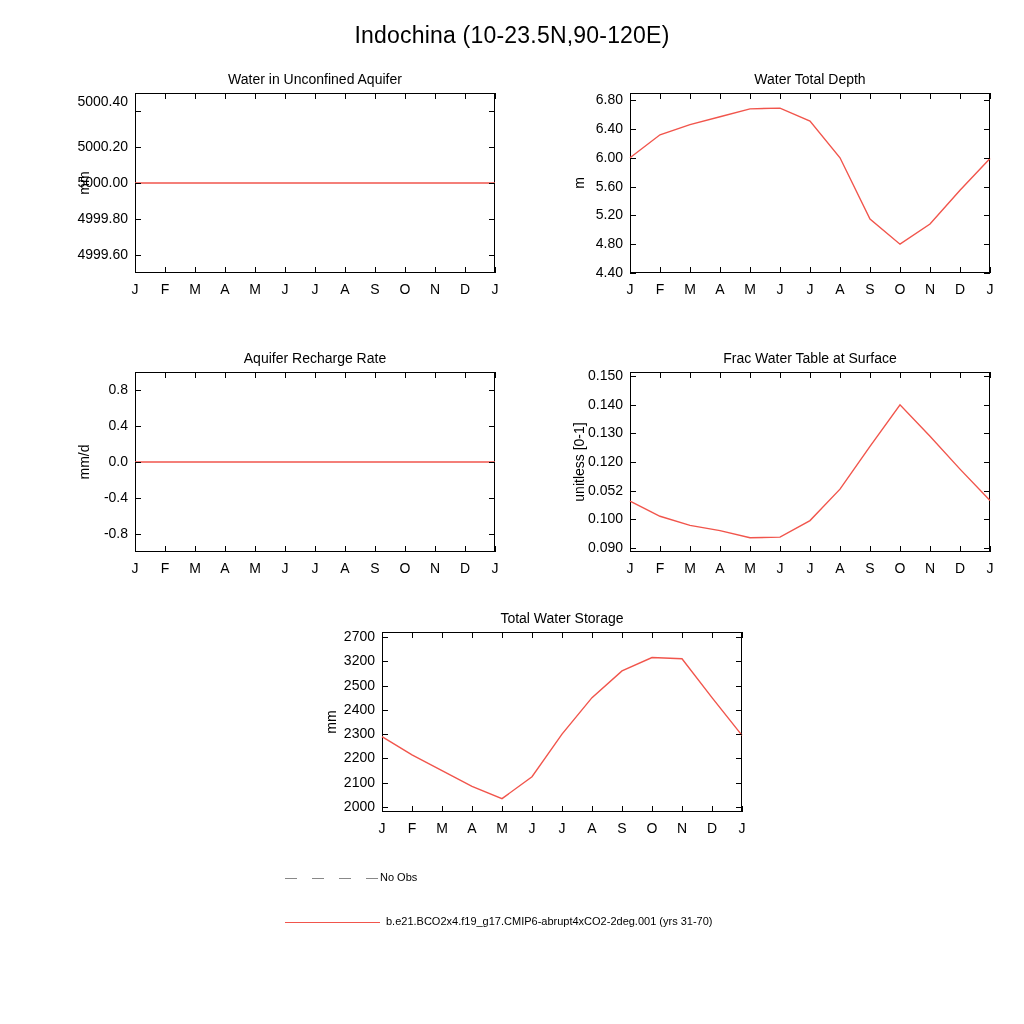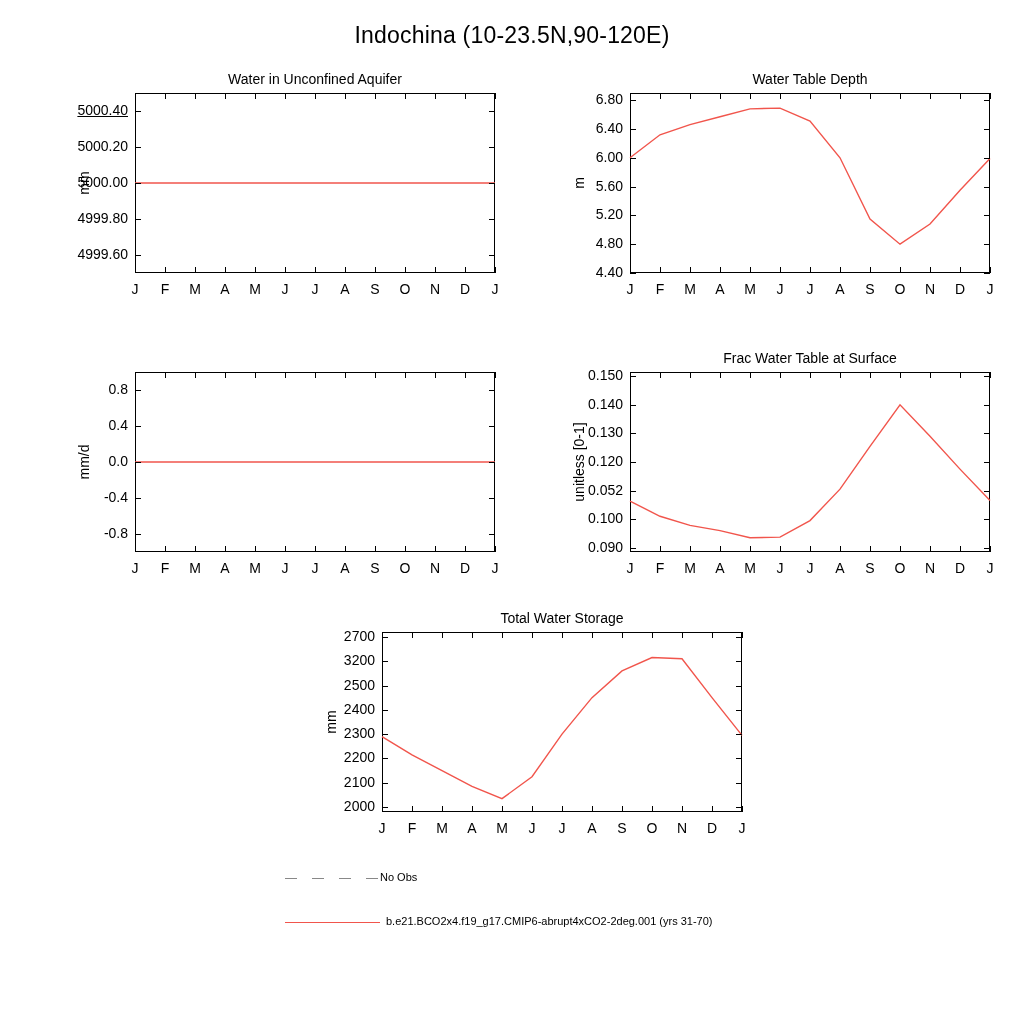--- a/index.html
+++ b/index.html
@@ -37,21 +37,21 @@
       <div class="tickmark" style="left: 354px; top: 162px; width: 6px; height: 1px;"></div>
       <div class="ytick" style="left: -92px; width: 85px; top: 117px;">4999.80</div>
       <div class="tickmark" style="left: 0px; top: 126px; width: 6px; height: 1px;"></div>
       <div class="tickmark" style="left: 354px; top: 126px; width: 6px; height: 1px;"></div>
       <div class="ytick" style="left: -92px; width: 85px; top: 81px;">5000.00</div>
       <div class="tickmark" style="left: 0px; top: 90px; width: 6px; height: 1px;"></div>
       <div class="tickmark" style="left: 354px; top: 90px; width: 6px; height: 1px;"></div>
       <div class="ytick" style="left: -92px; width: 85px; top: 45px;">5000.20</div>
       <div class="tickmark" style="left: 0px; top: 54px; width: 6px; height: 1px;"></div>
       <div class="tickmark" style="left: 354px; top: 54px; width: 6px; height: 1px;"></div>
-      <div class="ytick" style="left: -92px; width: 85px; top: 9px; text-decoration: underline;">5000.40</div>
+      <div class="ytick" style="left: -92px; width: 85px; top: 0;">5000.40</div>
       <div class="tickmark" style="left: 0px; top: 18px; width: 6px; height: 1px;"></div>
       <div class="tickmark" style="left: 354px; top: 18px; width: 6px; height: 1px;"></div>
       <div class="xtick" style="left: -15px; width: 30px; top: 188px;">J</div>
       <div class="tickmark" style="left: 0px; top: 174px; width: 1px; height: 6px;"></div>
       <div class="tickmark" style="left: 0px; top: 0px; width: 1px; height: 6px;"></div>
       <div class="xtick" style="left: 15px; width: 30px; top: 188px;">F</div>
       <div class="tickmark" style="left: 30px; top: 174px; width: 1px; height: 6px;"></div>
       <div class="tickmark" style="left: 30px; top: 0px; width: 1px; height: 6px;"></div>
       <div class="xtick" style="left: 45px; width: 30px; top: 188px;">M</div>
       <div class="tickmark" style="left: 60px; top: 174px; width: 1px; height: 6px;"></div>
@@ -82,21 +82,21 @@
       <div class="tickmark" style="left: 300px; top: 0px; width: 1px; height: 6px;"></div>
       <div class="xtick" style="left: 315px; width: 30px; top: 188px;">D</div>
       <div class="tickmark" style="left: 330px; top: 174px; width: 1px; height: 6px;"></div>
       <div class="tickmark" style="left: 330px; top: 0px; width: 1px; height: 6px;"></div>
       <div class="xtick" style="left: 345px; width: 30px; top: 188px;">J</div>
       <div class="tickmark" style="left: 360px; top: 174px; width: 1px; height: 6px;"></div>
       <div class="tickmark" style="left: 360px; top: 0px; width: 1px; height: 6px;"></div>
     </div>
 
   <div class="panel" id="panel1" style="left:630px;top:93px;width:360px;height:180px;">
-    <div class="panel-title">Water Table Depth</div>
+    <div class="panel-title">Water Total Depth</div>
     <div class="plotbox" style="left:0;top:0;width:360px;height:180px;"></div>
     <div class="ylab" style="left:-96px;top:82px;width:90px;text-align:center;transform:rotate(-90deg);">m</div>
     <svg class="series" width="360" height="180">
         <polyline points="0.00,64.80 30.00,41.76 60.00,31.68 90.00,23.76 120.00,15.84 150.00,15.12 180.00,28.08 210.00,64.80 240.00,126.00 270.00,151.20 300.00,131.04 330.00,97.20 360.00,65.52" fill="none" stroke="#f1554c" stroke-width="1.4"></polyline>
       </svg>
   <div class="ytick" style="left: -92px; width: 85px; top: 171px;">4.40</div>
       <div class="tickmark" style="left: 0px; top: 180px; width: 6px; height: 1px;"></div>
       <div class="tickmark" style="left: 354px; top: 180px; width: 6px; height: 1px;"></div>
       <div class="ytick" style="left: -92px; width: 85px; top: 142.2px;">4.80</div>
       <div class="tickmark" style="left: 0px; top: 151.2px; width: 6px; height: 1px;"></div>
@@ -151,20 +151,21 @@
       <div class="tickmark" style="left: 300px; top: 0px; width: 1px; height: 6px;"></div>
       <div class="xtick" style="left: 315px; width: 30px; top: 188px;">D</div>
       <div class="tickmark" style="left: 330px; top: 174px; width: 1px; height: 6px;"></div>
       <div class="tickmark" style="left: 330px; top: 0px; width: 1px; height: 6px;"></div>
       <div class="xtick" style="left: 345px; width: 30px; top: 188px;">J</div>
       <div class="tickmark" style="left: 360px; top: 174px; width: 1px; height: 6px;"></div>
       <div class="tickmark" style="left: 360px; top: 0px; width: 1px; height: 6px;"></div>
     </div>
 
   <div class="panel" id="panel2" style="left:135px;top:372px;width:360px;height:180px;">
+    <div class="panel-title">Aquifer Recharge Rate</div>
     <div class="plotbox" style="left:0;top:0;width:360px;height:180px;"></div>
     <div class="ylab" style="left:-96px;top:82px;width:90px;text-align:center;transform:rotate(-90deg);">mm/d</div>
     <svg class="series" width="360" height="180">
         <polyline points="0.00,90.00 30.00,90.00 60.00,90.00 90.00,90.00 120.00,90.00 150.00,90.00 180.00,90.00 210.00,90.00 240.00,90.00 270.00,90.00 300.00,90.00 330.00,90.00 360.00,90.00" fill="none" stroke="#f1554c" stroke-width="1.4"></polyline>
       </svg>
   <div class="ytick" style="left: -92px; width: 85px; top: 153px;">-0.8</div>
       <div class="tickmark" style="left: 0px; top: 162px; width: 6px; height: 1px;"></div>
       <div class="tickmark" style="left: 354px; top: 162px; width: 6px; height: 1px;"></div>
       <div class="ytick" style="left: -92px; width: 85px; top: 117px;">-0.4</div>
       <div class="tickmark" style="left: 0px; top: 126px; width: 6px; height: 1px;"></div>

